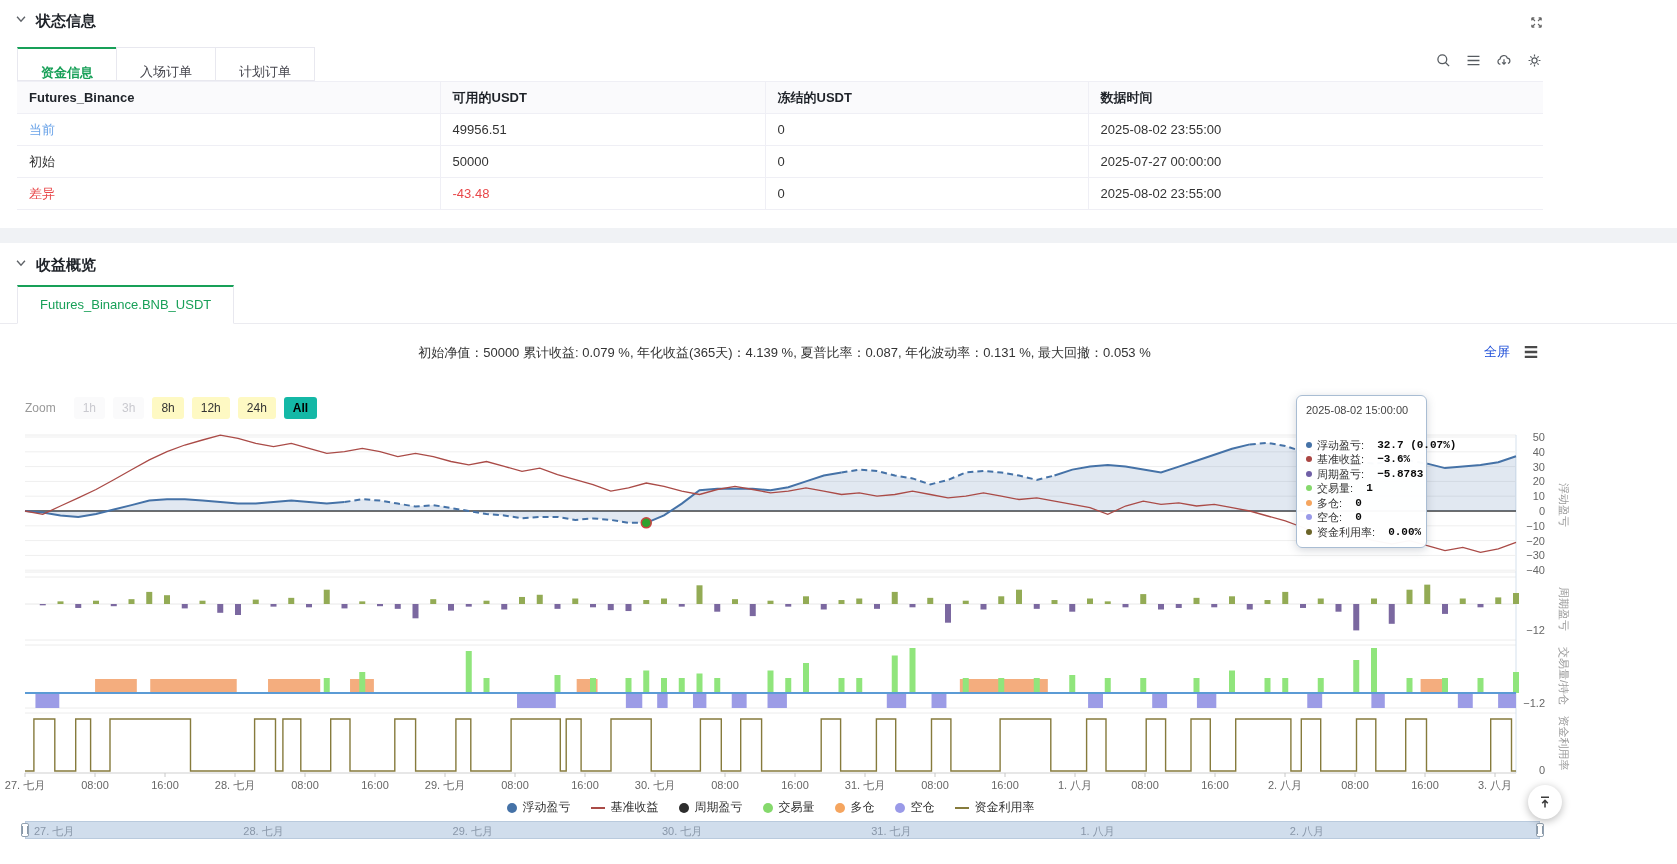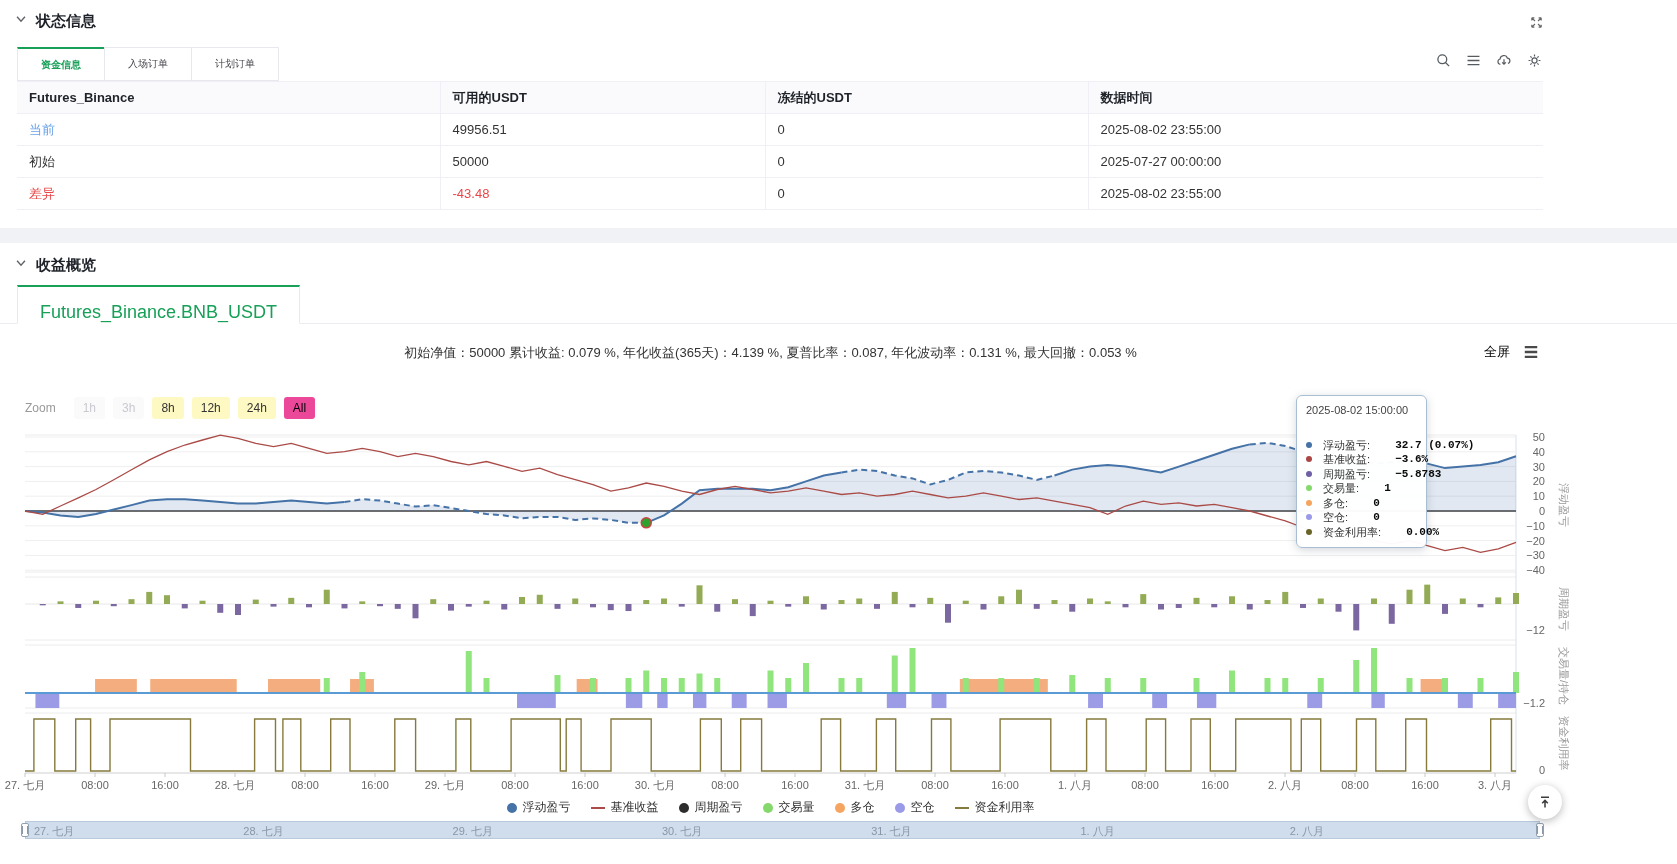--- a/index.html
+++ b/index.html
@@ -12,60 +12,60 @@
 
   
   .panel-header { position:absolute; left:14px; display:flex; gap:8px; }
   #panel1 .panel-header { top:12px; } #panel2 .panel-header { top:13px; }
   .panel-title { font-size:15px; font-weight:bold; color:#1f2329; }
   .chev { display:inline-flex; color:#5f6368; cursor:pointer; }
   .expand-btn { position:absolute; top:14px; right:132px; color:#666; cursor:pointer; }
 
   
   .tabs { position:absolute; top:47px; left:17px; display:flex; }
-  .tab { height:34px; line-height:31px; padding:0 23px; font-size:10px; color:#45454d;
+  .tab { height:34px; line-height:31px; padding:8px 23px; font-size:13px; color:#45454d;
          background:#fff; border:1px solid #e8e8ef; margin-left:-1px; cursor:pointer; }
   .tab:first-child { margin-left:0; }
   .tab.active { color:#18a058; font-weight:bold; border-top:2px solid #18a058; }
 
   .tools { position:absolute; top:52px; right:134px; display:flex; gap:13px; color:#565b60; }
   .tools .ticon { cursor:pointer; display:inline-flex; }
 
   
   table { position:absolute; top:81px; left:17px; width:1526px; border-collapse:collapse;
           font-size:13px; }
   th,td { height:32px; padding:0 12px; text-align:left; font-weight:normal;
           border-bottom:1px solid #efeff5; border-right:1px solid #efeff5;margin-top:28px; }
   th:last-child, td:last-child { border-right:none; }
   thead th { background:#fafafc; color:#1f2329; font-weight:bold; border-top:1px solid #efeff5; }
   col.c1{width:423px} col.c2{width:325px} col.c3{width:323px} col.c4{width:455px}
   .lbl-blue { color:#6aa3e8; cursor:pointer; }
   .lbl-red, .val-red { color:#e84749; }
 
   
   .tabrow2 { position:absolute; top:42px; left:0; right:0; height:39px; border-bottom:1px solid #ebebf0; }
-  .tab2 { position:absolute; top:0; left:17px; height:39px; line-height:35px; padding:8px 22px;
+  .tab2 { position:absolute; top:0; left:17px; height:39px; line-height:35px; padding:0 22px;
           background:#fff; border:1px solid #e8e8ef; border-top:2px solid #18a058;
-          border-bottom:1px solid #fff; color:#18a058; font-size:18px; cursor:pointer; }
-
-  
-  .stats-row { position:absolute; top:101px; left:0; width:1541px; text-align:center;
+          border-bottom:1px solid #fff; color:#18a058; font-size:13px; cursor:pointer; }
+
+  
+  .stats-row { position:absolute; top:101px; left:14px; width:1541px; text-align:center;
                font-size:13px; color:#333; }
   .chart-tools { position:absolute; top:100px; right:137px; display:flex; align-items:center; gap:12px; }
-  .fullscreen-label { font-size:13px; color:#000000; cursor:pointer; }
+  .fullscreen-label { font-size:13px; color:#1d4ed8; cursor:pointer; }
   .ctx-icon { color:#4a4a4a; cursor:pointer; display:inline-flex; }
 
   
   .chart-wrap { position:absolute; top:150px; left:0; width:1677px; height:471px; }
   .range-row { position:absolute; top:4px; left:25px; display:flex; align-items:center; gap:8px; }
   .range-label { font-size:12px; color:#999; margin-right:10px; }
   .rbtn { font-size:12px; padding:4px 9px; border-radius:3px; background:#fef9c3; color:#333;
           cursor:pointer; }
   .rbtn.disabled { color:#c9c9cf; background:#fafafb; cursor:default; }
-  .rbtn.selected { background:#ec4899; color:#000; font-weight:normal; }
+  .rbtn.selected { background:#14b8a6; color:#000; font-weight:bold; }
   #chart-svg { position:absolute; top:30px; left:0; }
 
   
   .legend { position:absolute; top:406px; left:25px; width:1491px; display:flex;
             justify-content:center; gap:20px; align-items:center; }
   .legend-item { display:flex; align-items:center; gap:6px; font-size:12px; color:#333; cursor:pointer; }
   .m-circle { width:10px; height:10px; border-radius:50%; display:inline-block; }
   .m-line { width:14px; height:2px; display:inline-block; }
 
   
@@ -76,21 +76,21 @@
   .nav-handle { position:absolute; top:3px; width:8px; height:14px; background:#fff;
                 border:1px solid #93a2b1; border-radius:2px; cursor:ew-resize; }
   .nav-handle::before { content:""; display:block; width:4px; height:8px; margin:2px auto;
                 border-left:1px solid #8898a8; border-right:1px solid #8898a8; }
 
   
   .tooltip { position:absolute; top:2px; left:1296px; width:131px; background:rgba(255,255,255,.97);
              border:1px solid #a9bdd3; border-radius:6px; box-shadow:0 2px 8px rgba(80,90,110,.25);
              padding:7px 9px 8px; font-size:11px; line-height:14.5px; z-index:5; }
   .tt-title { color:#444; margin-bottom:20px; }
-  .tt-row { display:flex; align-items:center; gap:11px; white-space:nowrap; }
+  .tt-row { display:flex; align-items:center; gap:5px; white-space:nowrap; }
   .tt-bullet { width:6px; height:6px; border-radius:50%; flex:none; }
   .tt-val { font-weight:bold; color:#0a0a0a;font-family:Liberation Mono, monospace; }
 
   
   .top-btn { position:absolute; top:392px; left:1528px; width:34px; height:34px; border-radius:50%;
              background:#fff; box-shadow:0 2px 8px rgba(0,0,0,.28); display:flex; align-items:center;
              justify-content:center; color:#3c3c3c; cursor:pointer; z-index:6; }
 </style>
 </head>
 <body>

